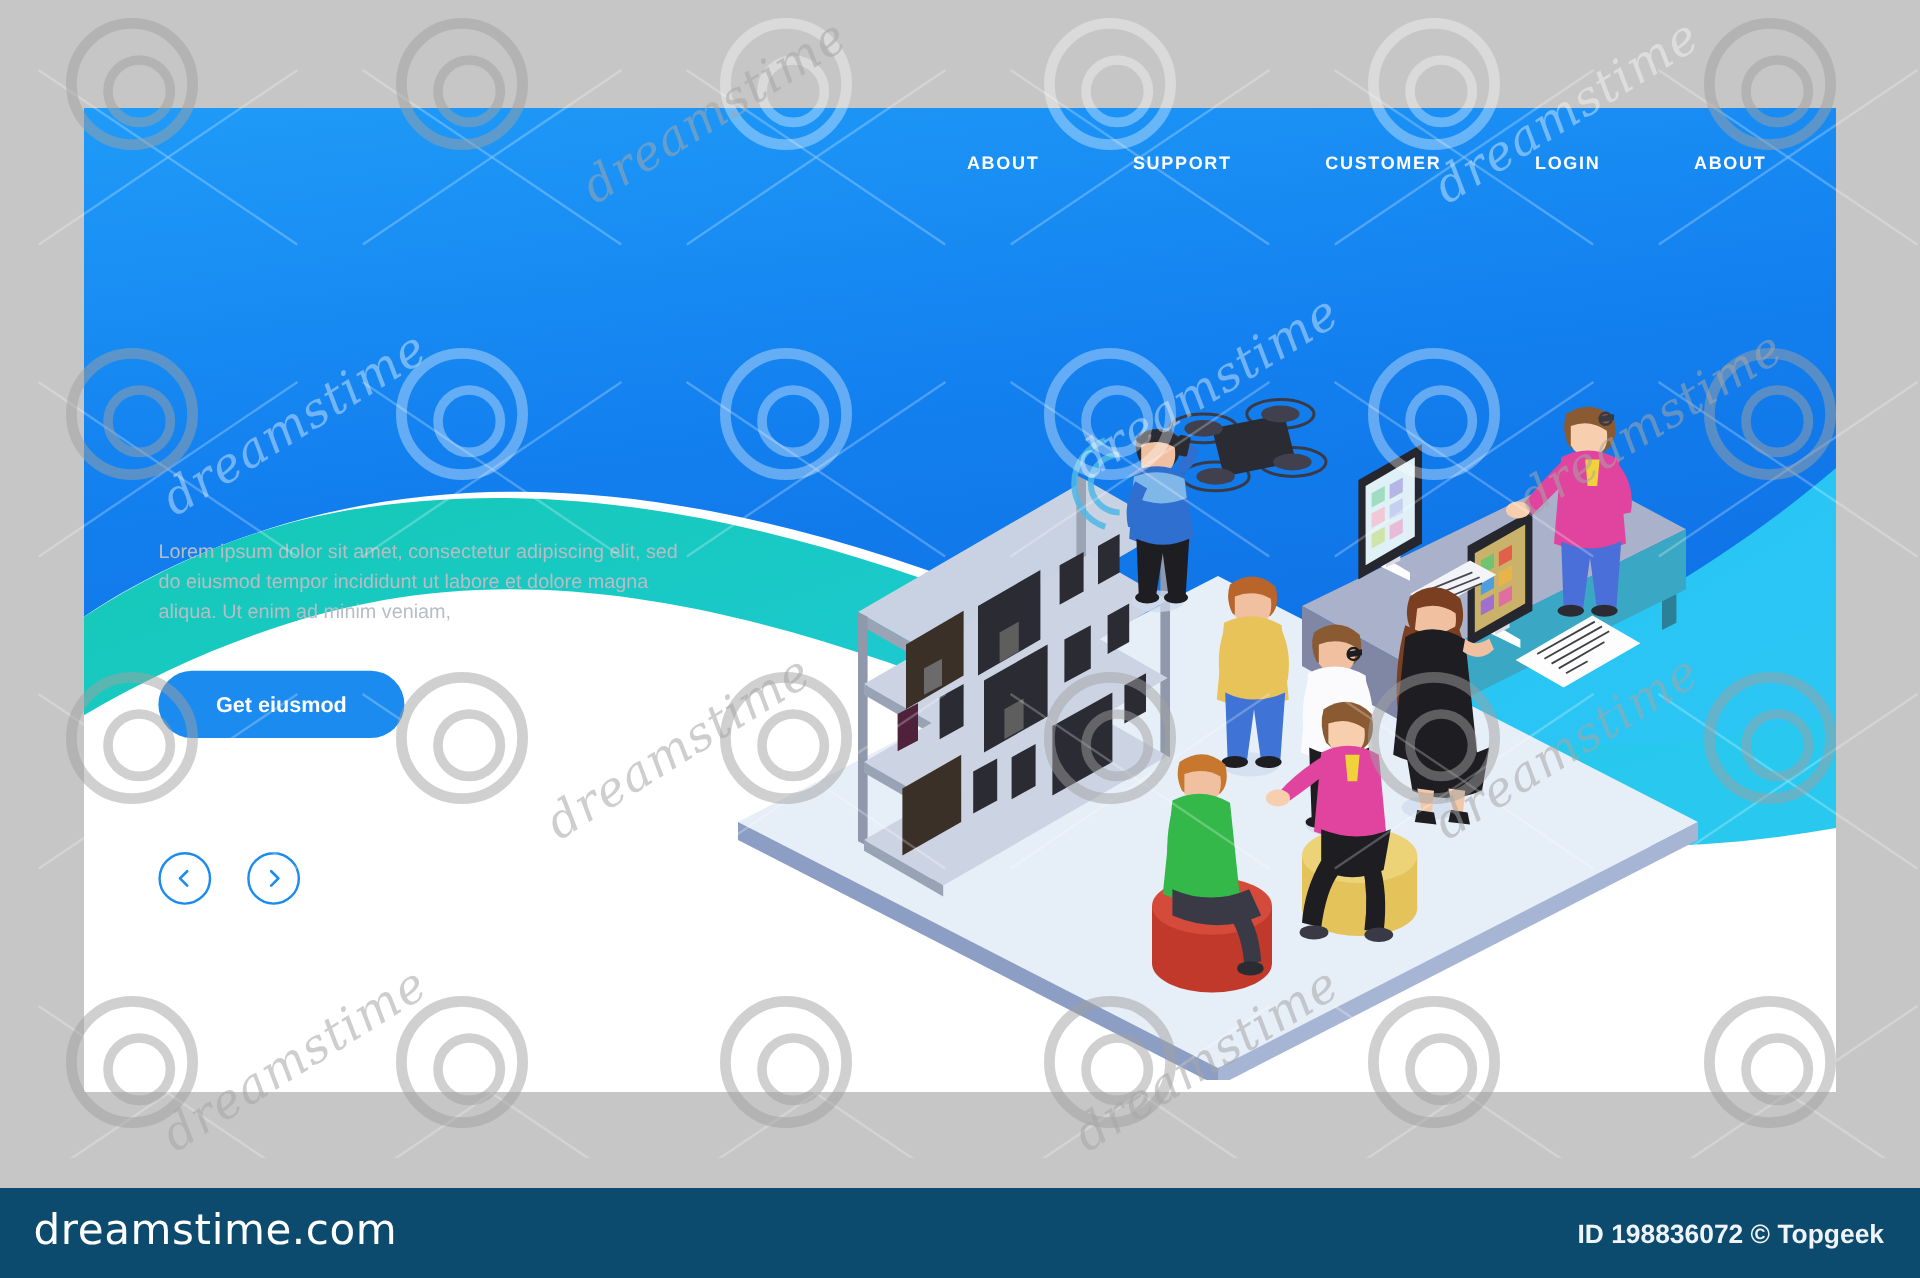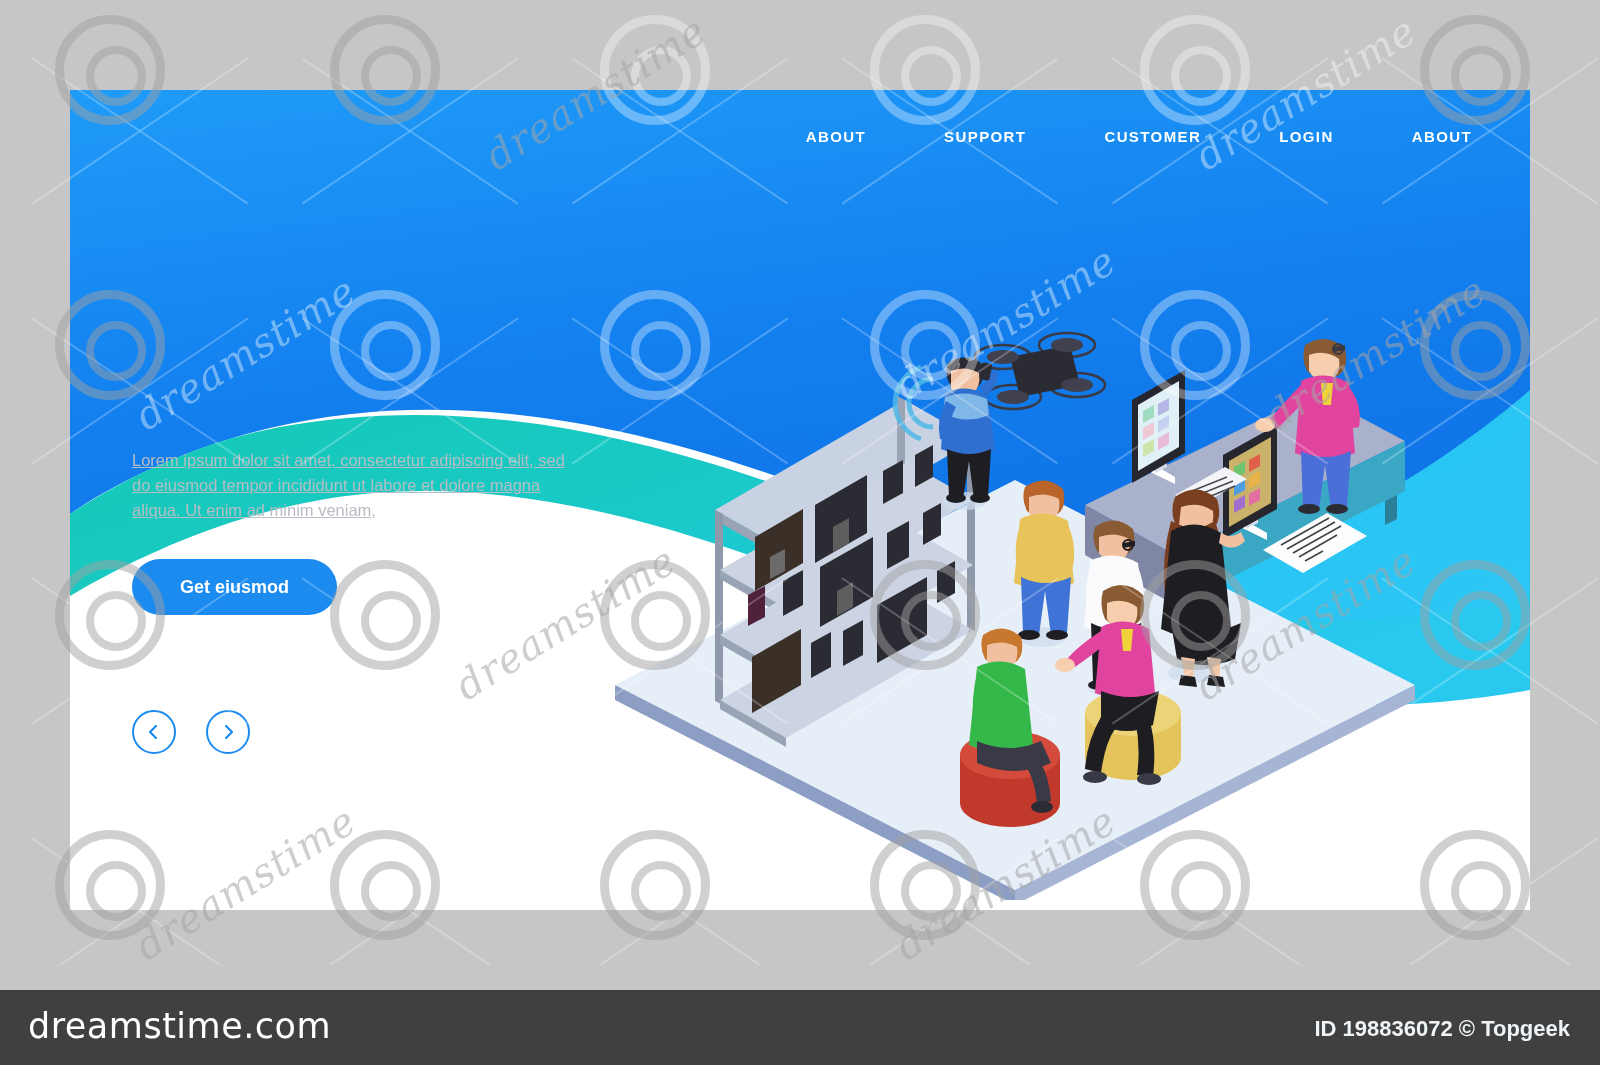--- a/index.html
+++ b/index.html
@@ -105,21 +105,20 @@
     letter-spacing: 1.2px;
     line-height: 1.12;
     text-transform: uppercase;
   }
   #hero-desc {
     margin-top: 28px;
     color: #b8bdc4;
     font-size: 16.5px;
     line-height: 1.52;
     max-width: 450px;
-    text-decoration: underline;
   }
   #cta-button {
     margin-top: 36px;
     display: inline-flex;
     align-items: center;
     justify-content: center;
     width: 205px; height: 56px;
     background: #1b8bf0;
     color: #ffffff;
     font-size: 18px;
@@ -155,21 +154,21 @@
     left: 545px; top: 215px;
     width: 830px; height: 595px;
     z-index: 10;
   }
 
   
   #footer-bar {
     position: absolute;
     left: 0; top: 990px;
     width: 1600px; height: 75px;
-    background: #404040;
+    background: #0c4a6e;
     z-index: 30;
   }
   #footer-logo {
     position: absolute;
     left: 28px; top: 16px;
     color: #ffffff;
     font-size: 35px;
     font-family: "DejaVu Sans", sans-serif;
     letter-spacing: .5px;
   }

